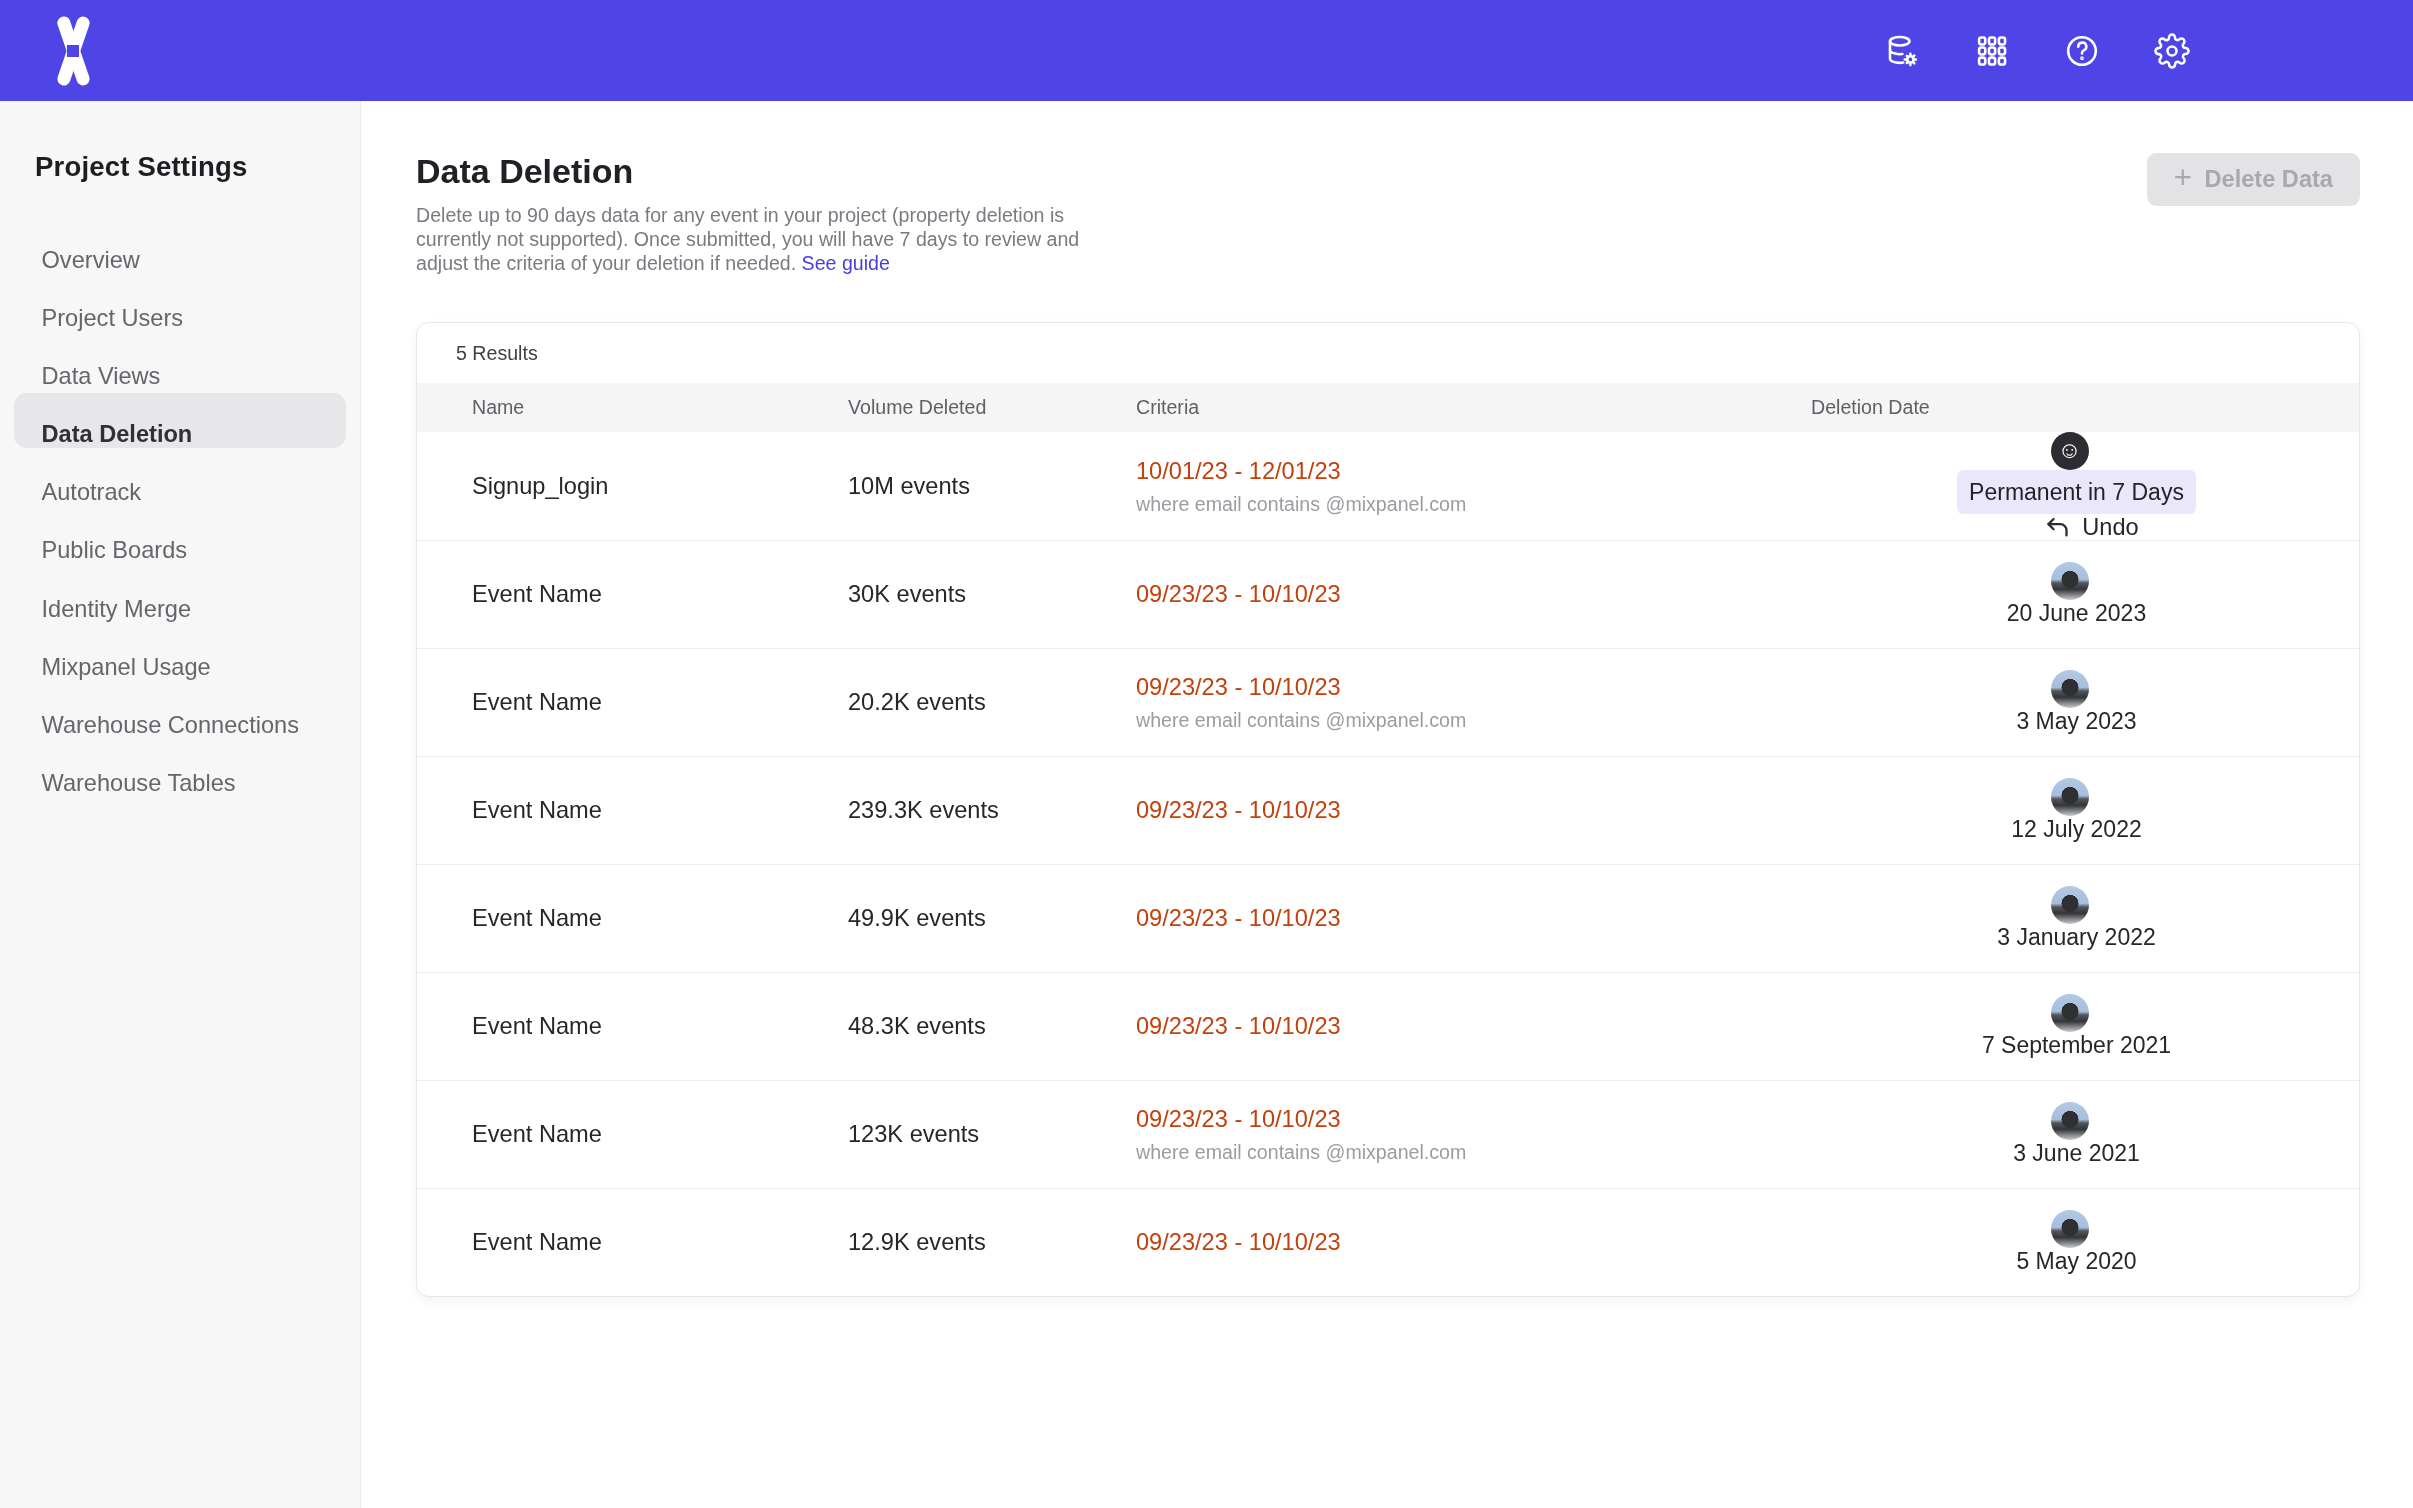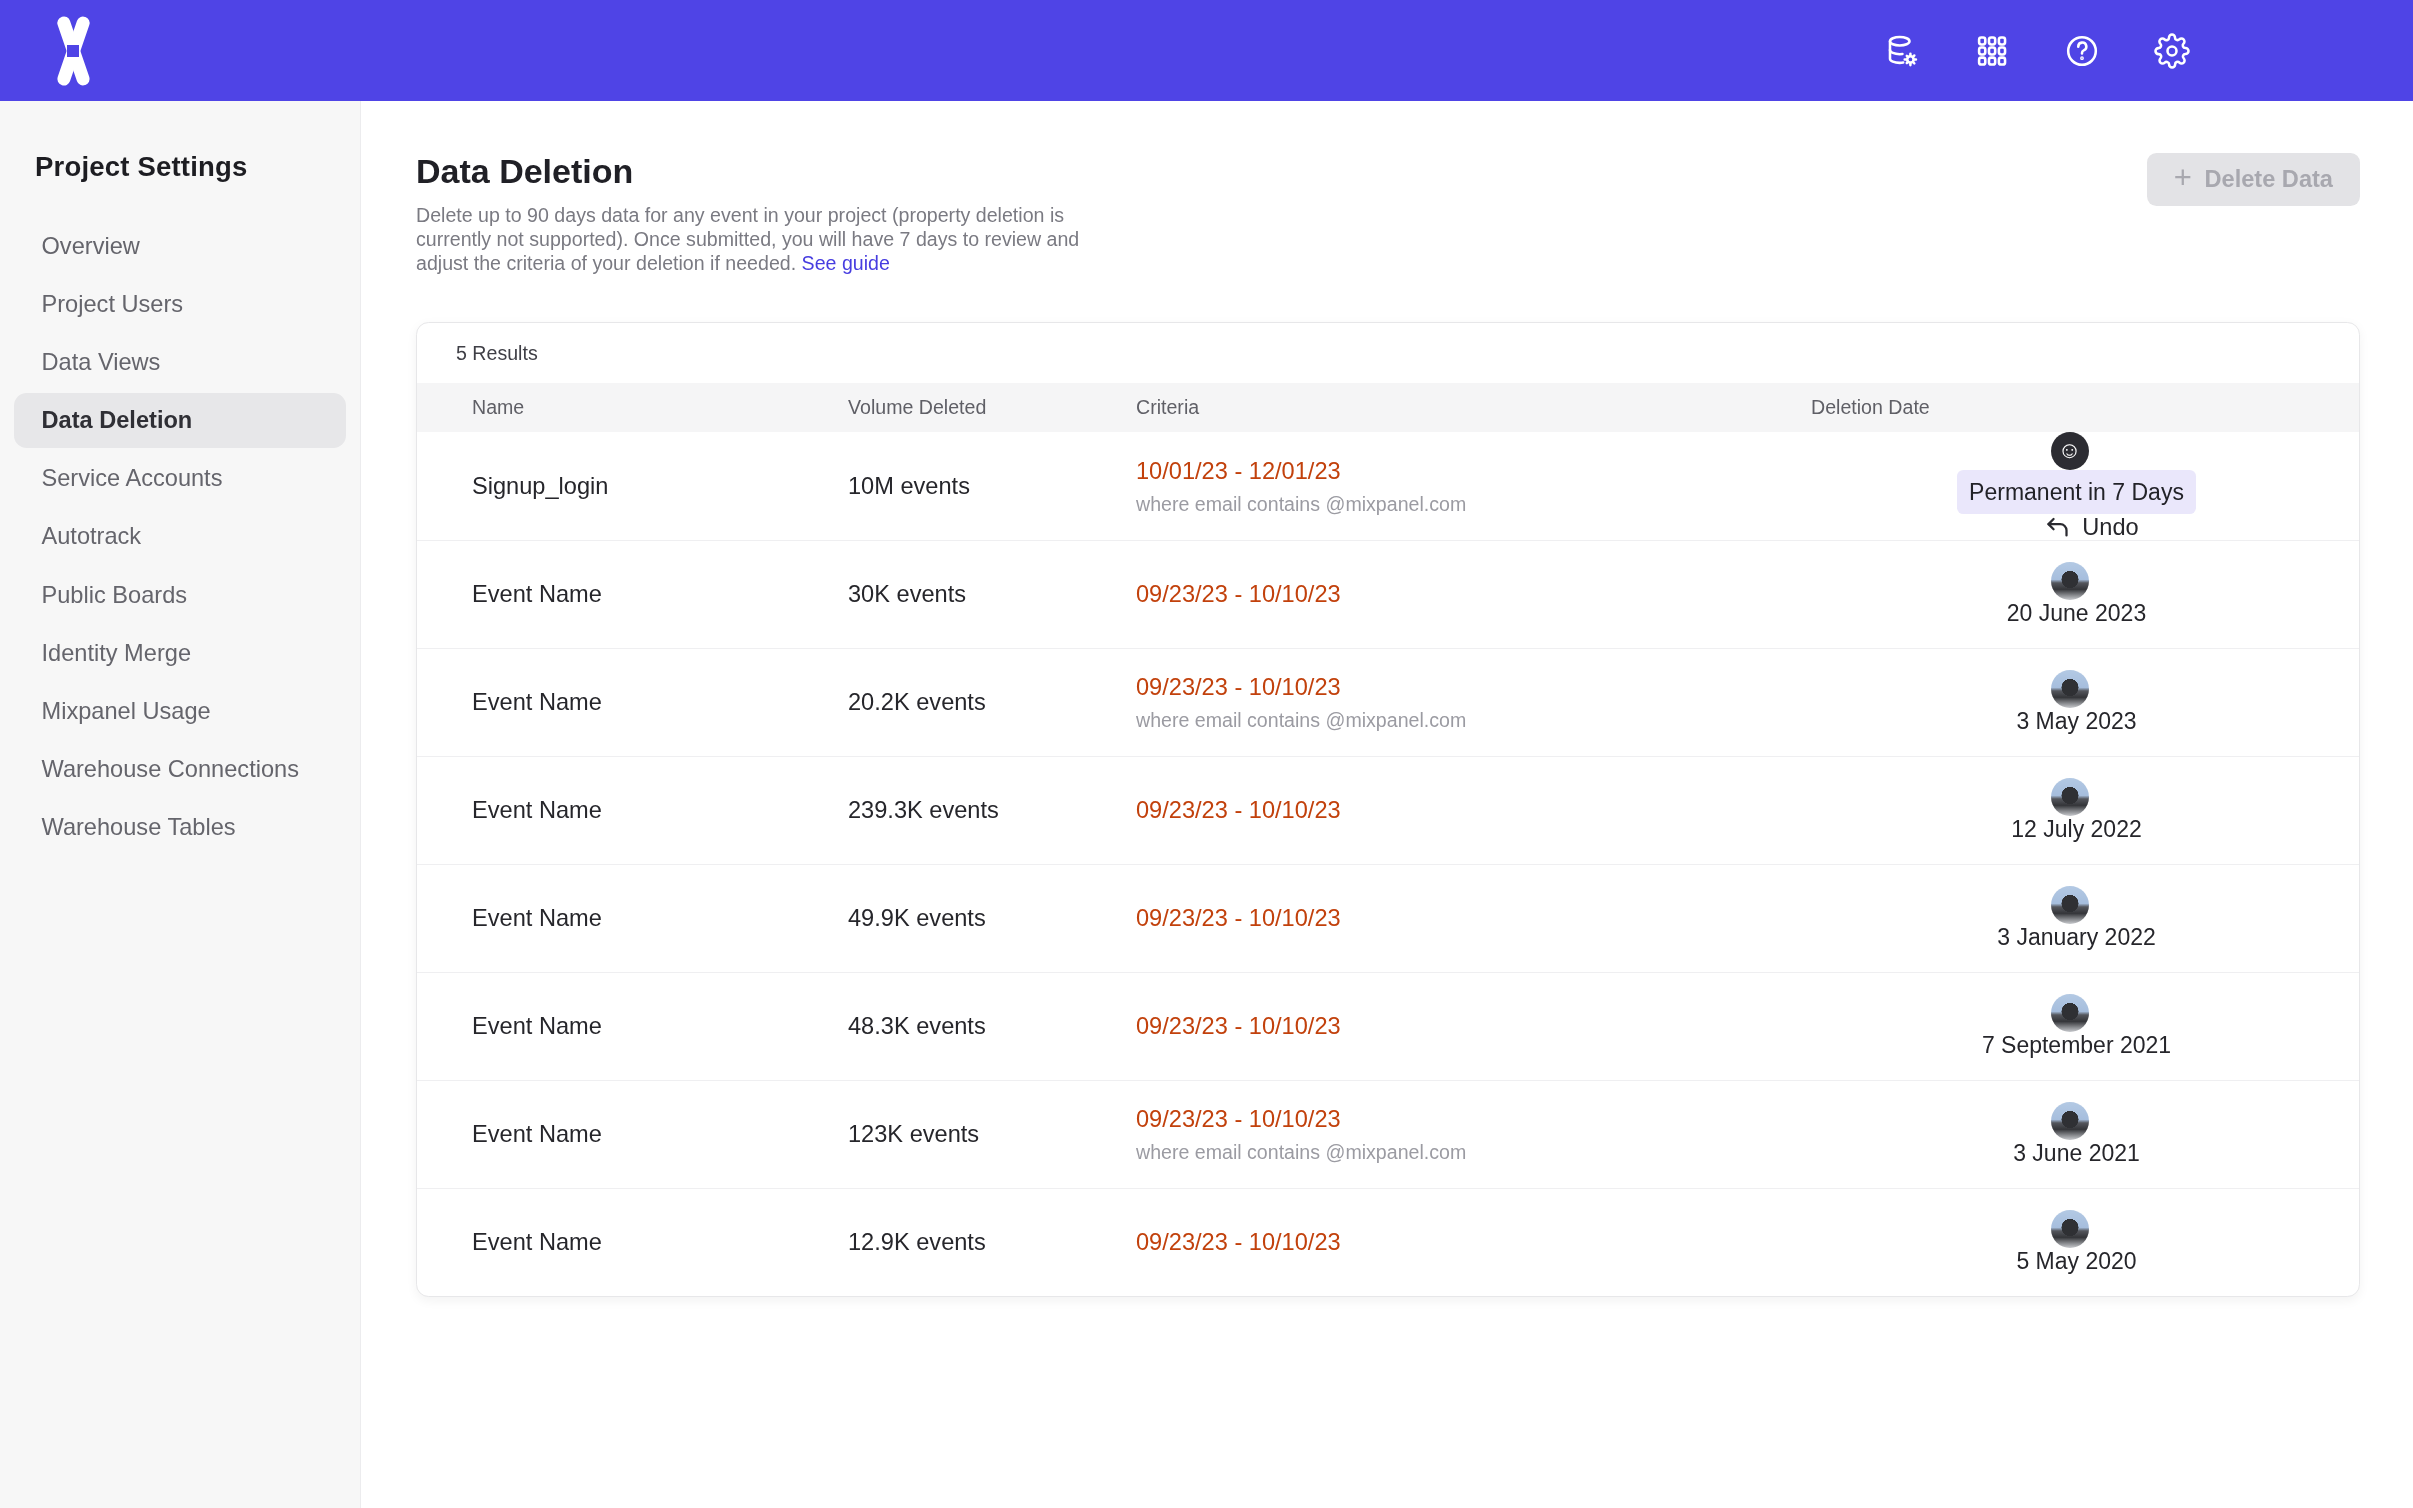--- a/index.html
+++ b/index.html
@@ -43,21 +43,21 @@
     background: var(--sidebar-bg, #F7F7F7);
     border-right: 0.8px solid #ECECEE;
     padding-top: 50px;
   }
   .sidebar-title {
     font-size: 27.5px; font-weight: bold; color: #1D1D22;
     margin: 0 0 36px 35px; letter-spacing: 0.2px;
   }
   .side-item {
     margin: 0 14px 3.1px 14px; height: 55px; border-radius: 12.6px;
-    display: flex; align-items: center; padding-left: 27.5px;
+    display: flex; align-items: flex-end; padding-left: 27.5px;
     font-size: 23.6px; color: #65656C; cursor: pointer;
   }
   .side-item.active { background: var(--active-item-bg, #E7E7E9); color: #2F2F35; font-weight: bold; }
 
   
   .main {
     position: absolute; top: 101px; left: 361px; right: 0; bottom: 0;
     padding: 50px 53px 0 55px; background: #fff;
   }
   .page-header { display: flex; align-items: flex-start; justify-content: space-between; }
@@ -193,23 +193,20 @@
         </div>
 
         <div class="side-item">
           <span>Data Views</span>
         </div>
 
         <div class="side-item active">
           <span>Data Deletion</span>
         </div>
 
-        <div class="side-item">
-          <span>Service Accounts</span>
-        </div>
 
         <div class="side-item">
           <span>Autotrack</span>
         </div>
 
         <div class="side-item">
           <span>Public Boards</span>
         </div>
 
         <div class="side-item">

